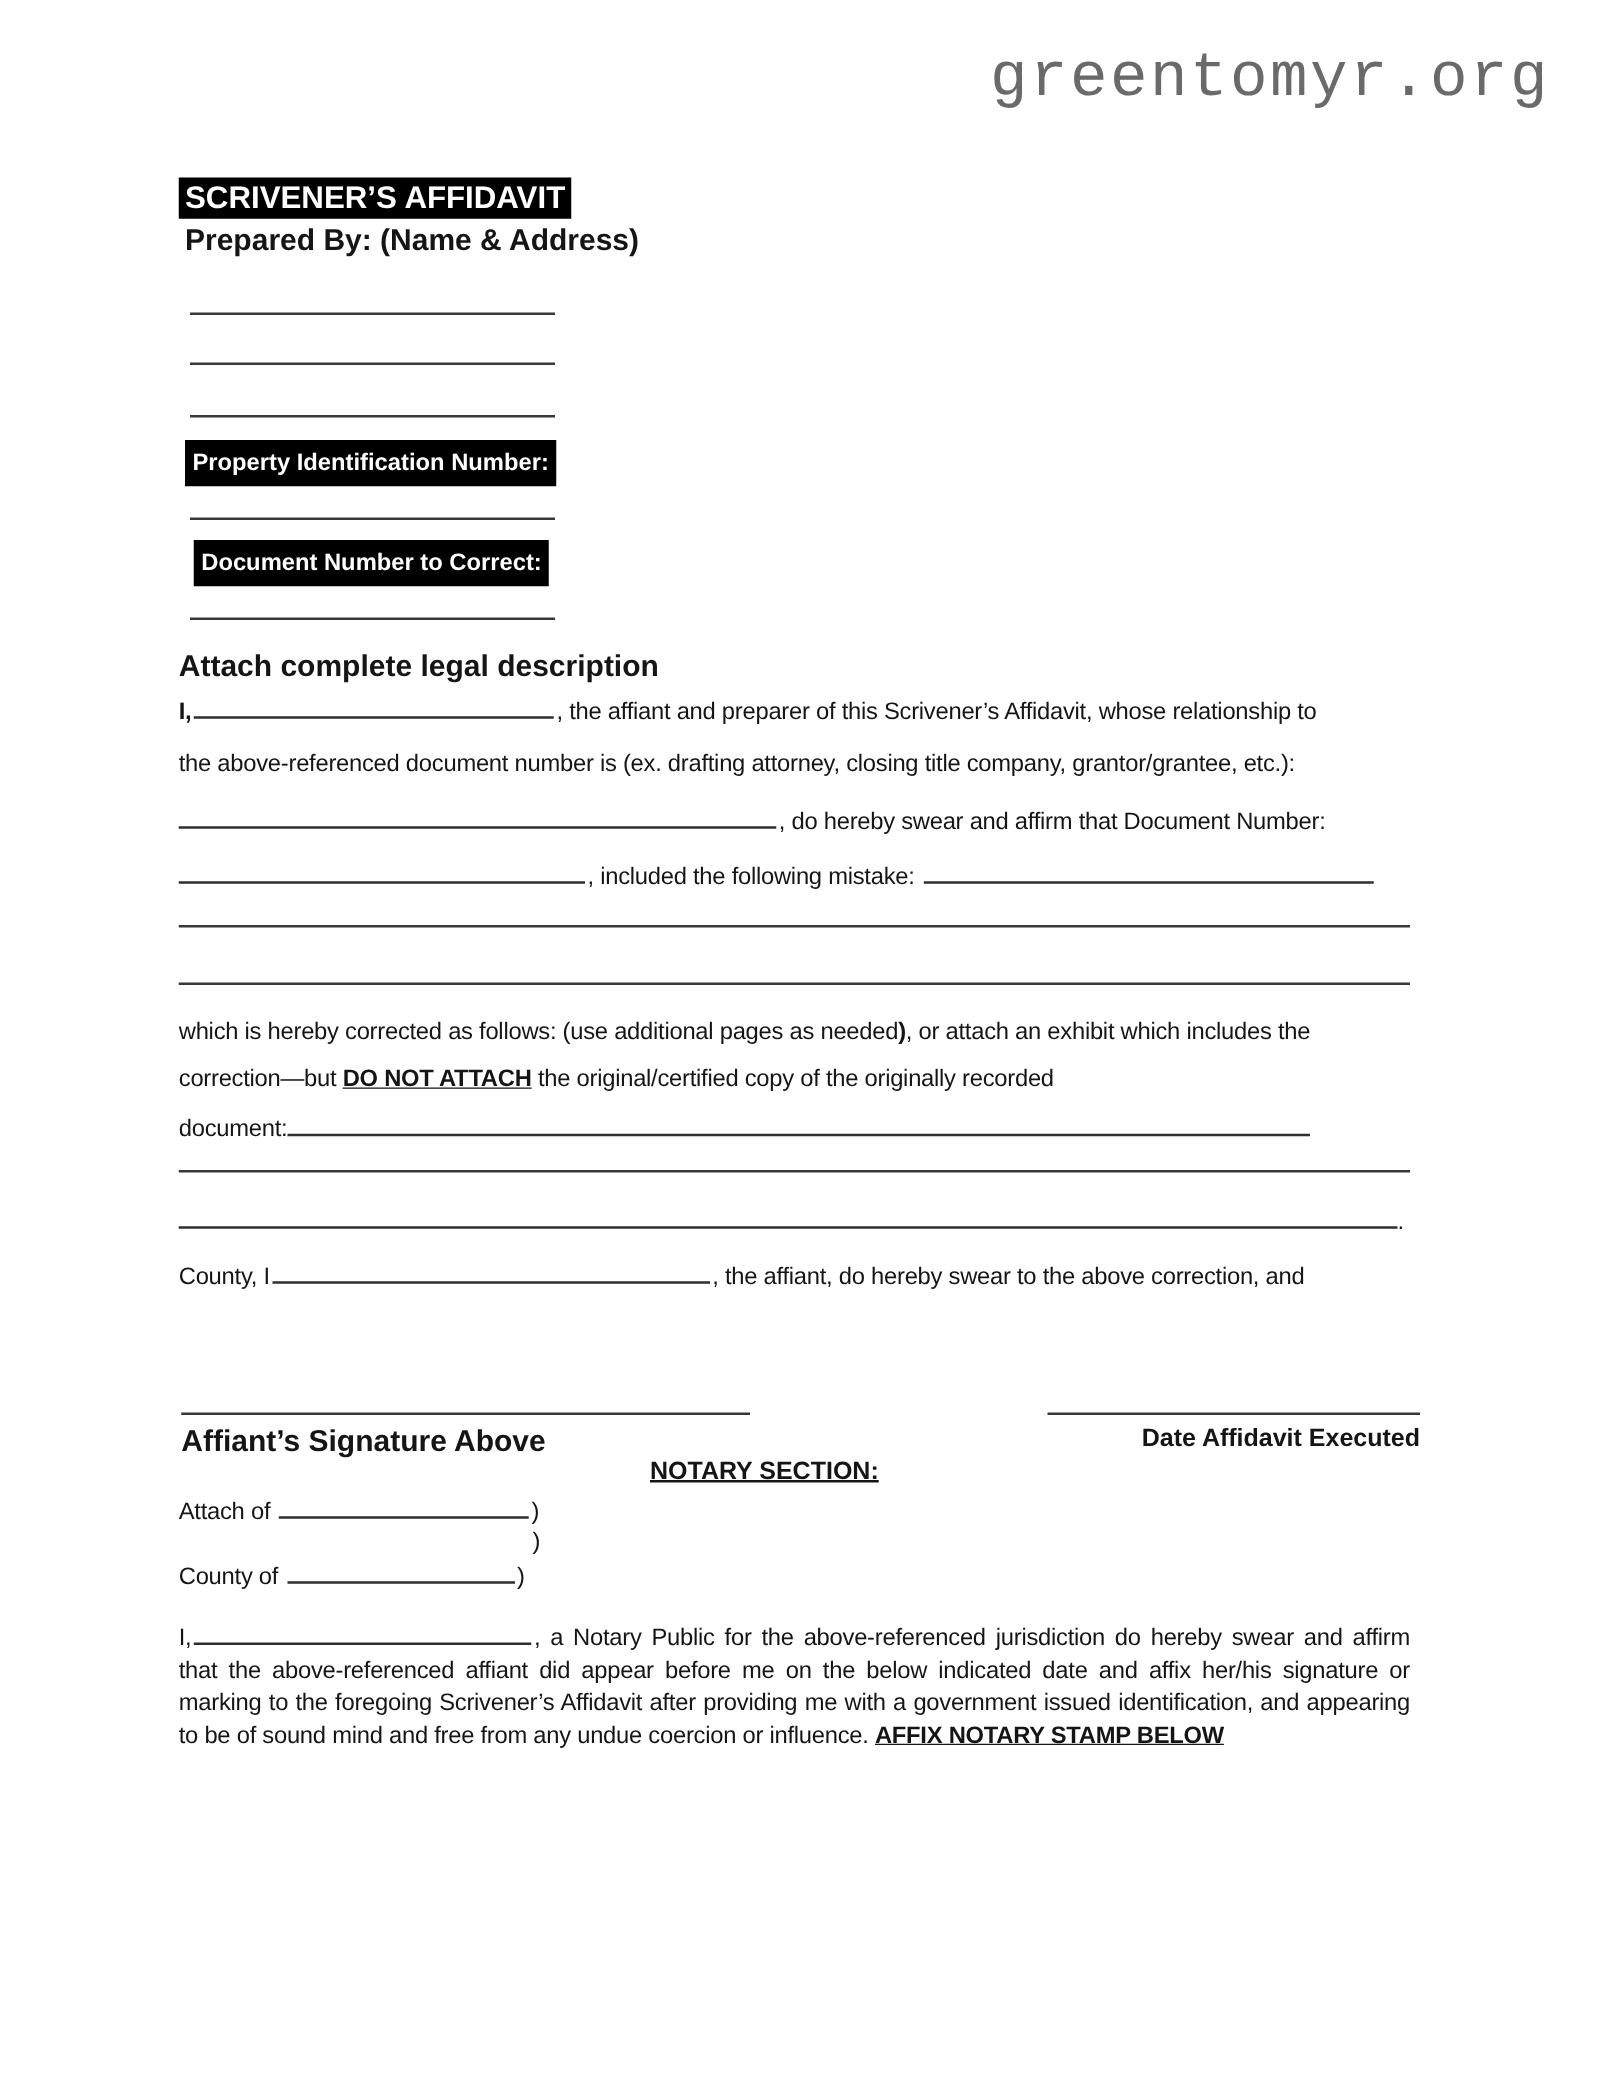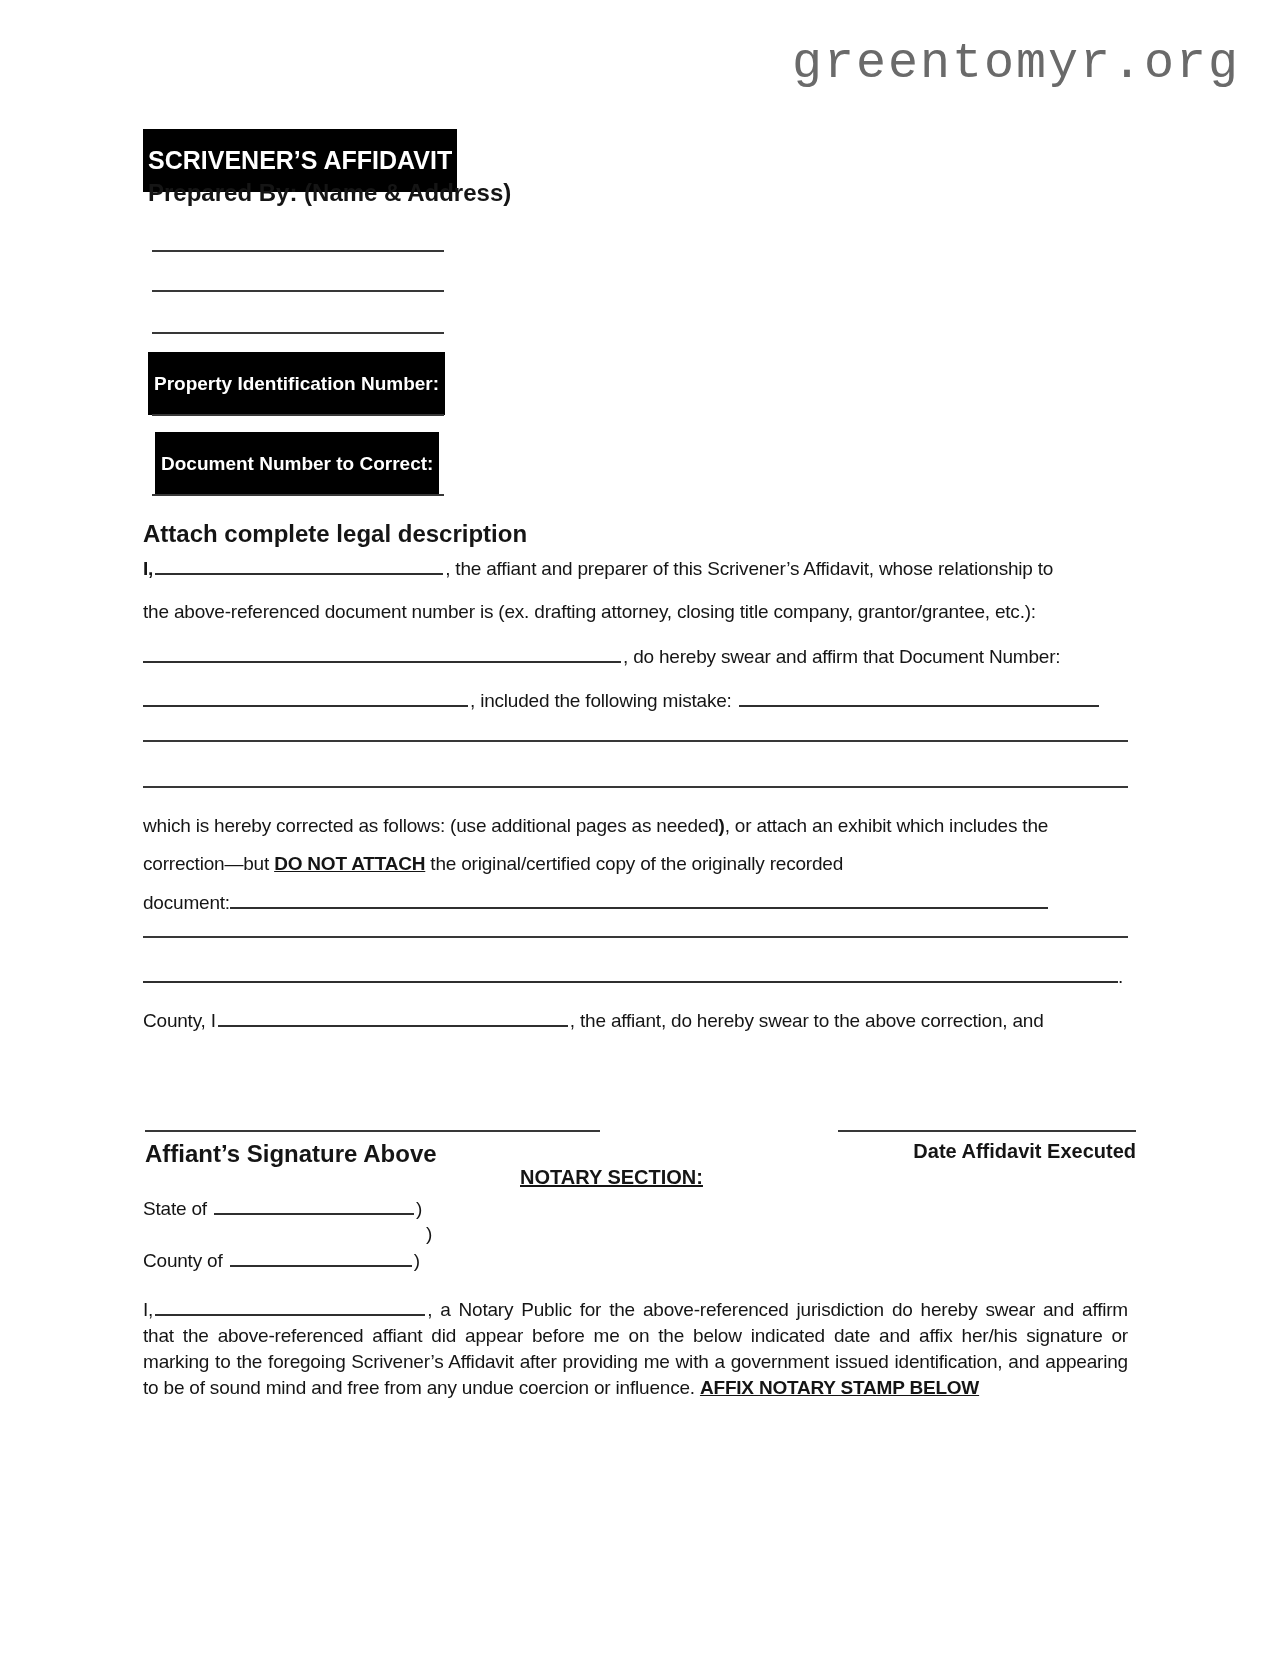--- a/index.html
+++ b/index.html
@@ -11,30 +11,30 @@
     color:#151515;
     overflow:hidden;
   }
   .watermark{
     position:absolute;top:34px;right:42px;
     font-family:"Liberation Mono","DejaVu Sans Mono",monospace;
     font-size:50px;line-height:60px;letter-spacing:2px;
     color:#6a6a6a;white-space:nowrap;
   }
   .title-box{
-    position:absolute;top:129px;left:143px;
+    position:absolute;top:142px;left:143px;
     background:#000;color:#fff;
     font-size:25px;font-weight:bold;line-height:33px;
-    padding:15px 5px;white-space:nowrap;
+    padding:0 5px;white-space:nowrap;
   }
   .blk-label{
     position:absolute;
     background:#000;color:#fff;
     font-size:19px;font-weight:bold;line-height:29px;
-    padding:17px 6px;white-space:nowrap;
+    padding:4px 6px;white-space:nowrap;
   }
   .label{
     position:absolute;left:143px;
     font-size:24px;font-weight:bold;white-space:nowrap;
   }
   .row{
     position:absolute;left:143px;
     font-size:19px;line-height:24px;letter-spacing:-0.2px;
     white-space:nowrap;
   }
@@ -107,21 +107,21 @@
   <div class="row" style="top:1008px;"><span>County, I</span><span class="blank" style="width:350px;"></span><span>, the affiant, do hereby swear to the above correction, and</span></div>
 
 
   <div class="rule" style="top:1130px;left:145px;width:455px;"></div>
   <div class="rule" style="top:1130px;left:838px;width:298px;"></div>
   <div class="label" style="top:1140px;left:145px;">Affiant’s Signature Above</div>
   <div class="sig-label-right" style="top:1140px;">Date Affidavit Executed</div>
 
   <div class="notary-heading">NOTARY SECTION:</div>
 
-  <div class="row" style="top:1196px;"><span>State of</span> <span class="blank" style="width:200px;"></span><span>)</span></div>
+  <div class="row" style="top:1196px;"><span>Attach of</span> <span class="blank" style="width:200px;"></span><span>)</span></div>
   <div class="row" style="top:1222px;left:426px;">)</div>
   <div class="row" style="top:1248px;"><span>County of</span> <span class="blank" style="width:182px;"></span><span>)</span></div>
 
   <div class="para" style="top:1297px;"><span>I,</span><span class="blank" style="width:270px;"></span><span>, a Notary Public for the above-referenced jurisdiction do hereby swear and affirm that the above-referenced affiant did appear before me on the below indicated date and affix her/his signature or marking to the foregoing Scrivener’s Affidavit after providing me with a government issued identification, and appearing to be of sound mind and free from any undue coercion or influence. </span><span class="stamp">AFFIX NOTARY STAMP BELOW</span></div>
 
   <div class="row bold" style="top:1432px;font-size:20px;"><span style="margin-left:2px;">Notary Public Signature Below</span><span style="margin-left:27px;">Date Notarized Below</span></div>
 
   <div class="rule" style="top:1505px;left:145px;width:258px;"></div>
   <div class="rule" style="top:1505px;left:455px;width:196px;"></div>
 

